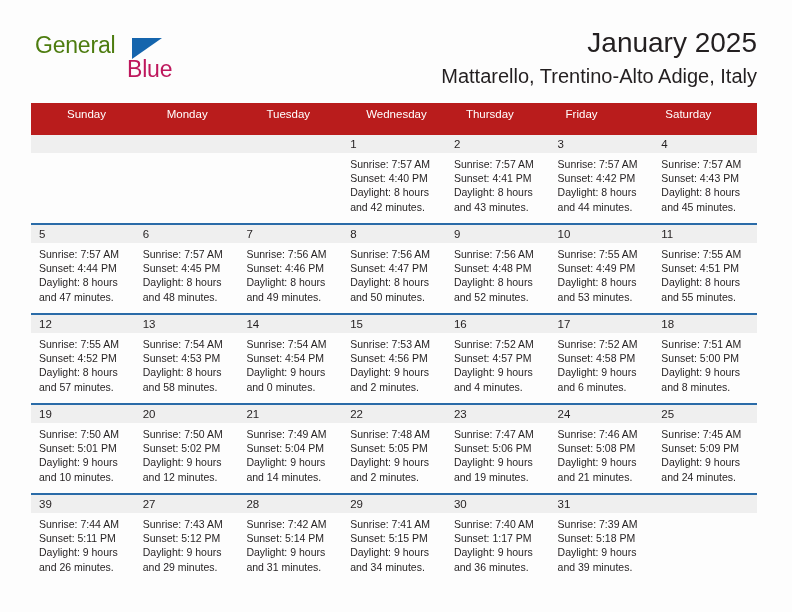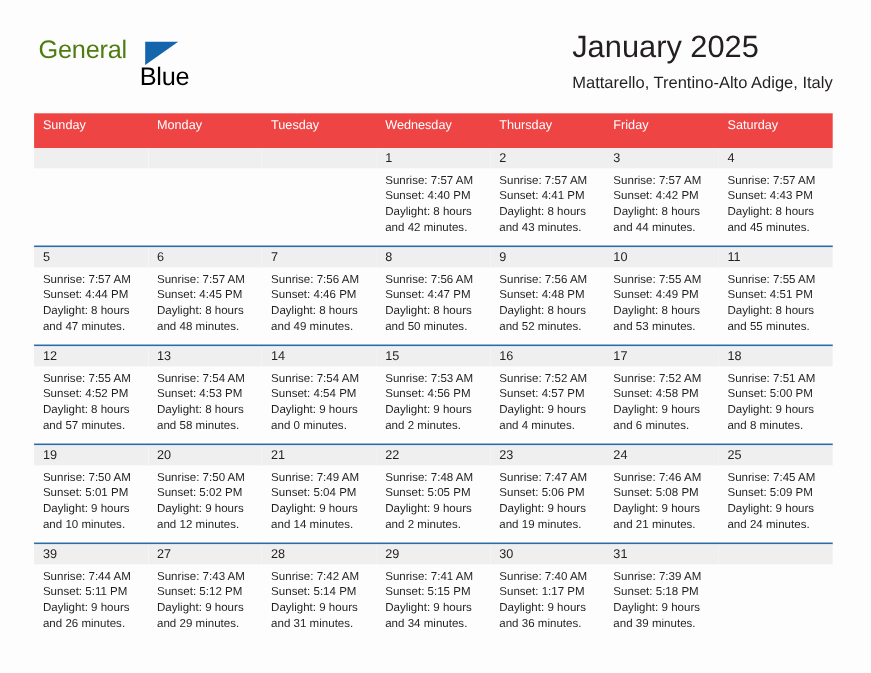--- a/index.html
+++ b/index.html
@@ -54,55 +54,57 @@
     height: 0;
     border-left: 30px solid #1565ad;
     border-bottom: 21px solid transparent;
   }
   .logo-blue {
     position: absolute;
     left: 92px;
     top: 26px;
     font-size: 23px;
     letter-spacing: -0.2px;
-    color: #000000;
+    color: #be185d;
     text-align: right;
   }
 
   .title-block {
     position: absolute;
     right: 0;
     top: -4px;
+    text-align: right;
   }
   .cal-title {
     font-size: 28px;
     color: #231f20;
     line-height: 34px;
     white-space: nowrap;
   }
   .cal-subtitle {
-    font-size: 15px;
+    font-size: 20px;
     color: #231f20;
     line-height: 20px;
     margin-top: 6px;
     white-space: nowrap;
   }
 
   
   .calendar {
     position: absolute;
     left: 31px;
     top: 103px;
     width: 726px;
   }
 
   .weekday-row {
     display: flex;
-    background: #ef4444;
+    background: #b91c1c;
     height: 32px;
+    padding-left: 28px;
   }
   .weekday {
     flex: 1 1 0;
     color: #ffffff;
     font-size: 11.5px;
     line-height: 22px;
     padding-left: 8px;
     box-sizing: border-box;
     white-space: nowrap;
   }

